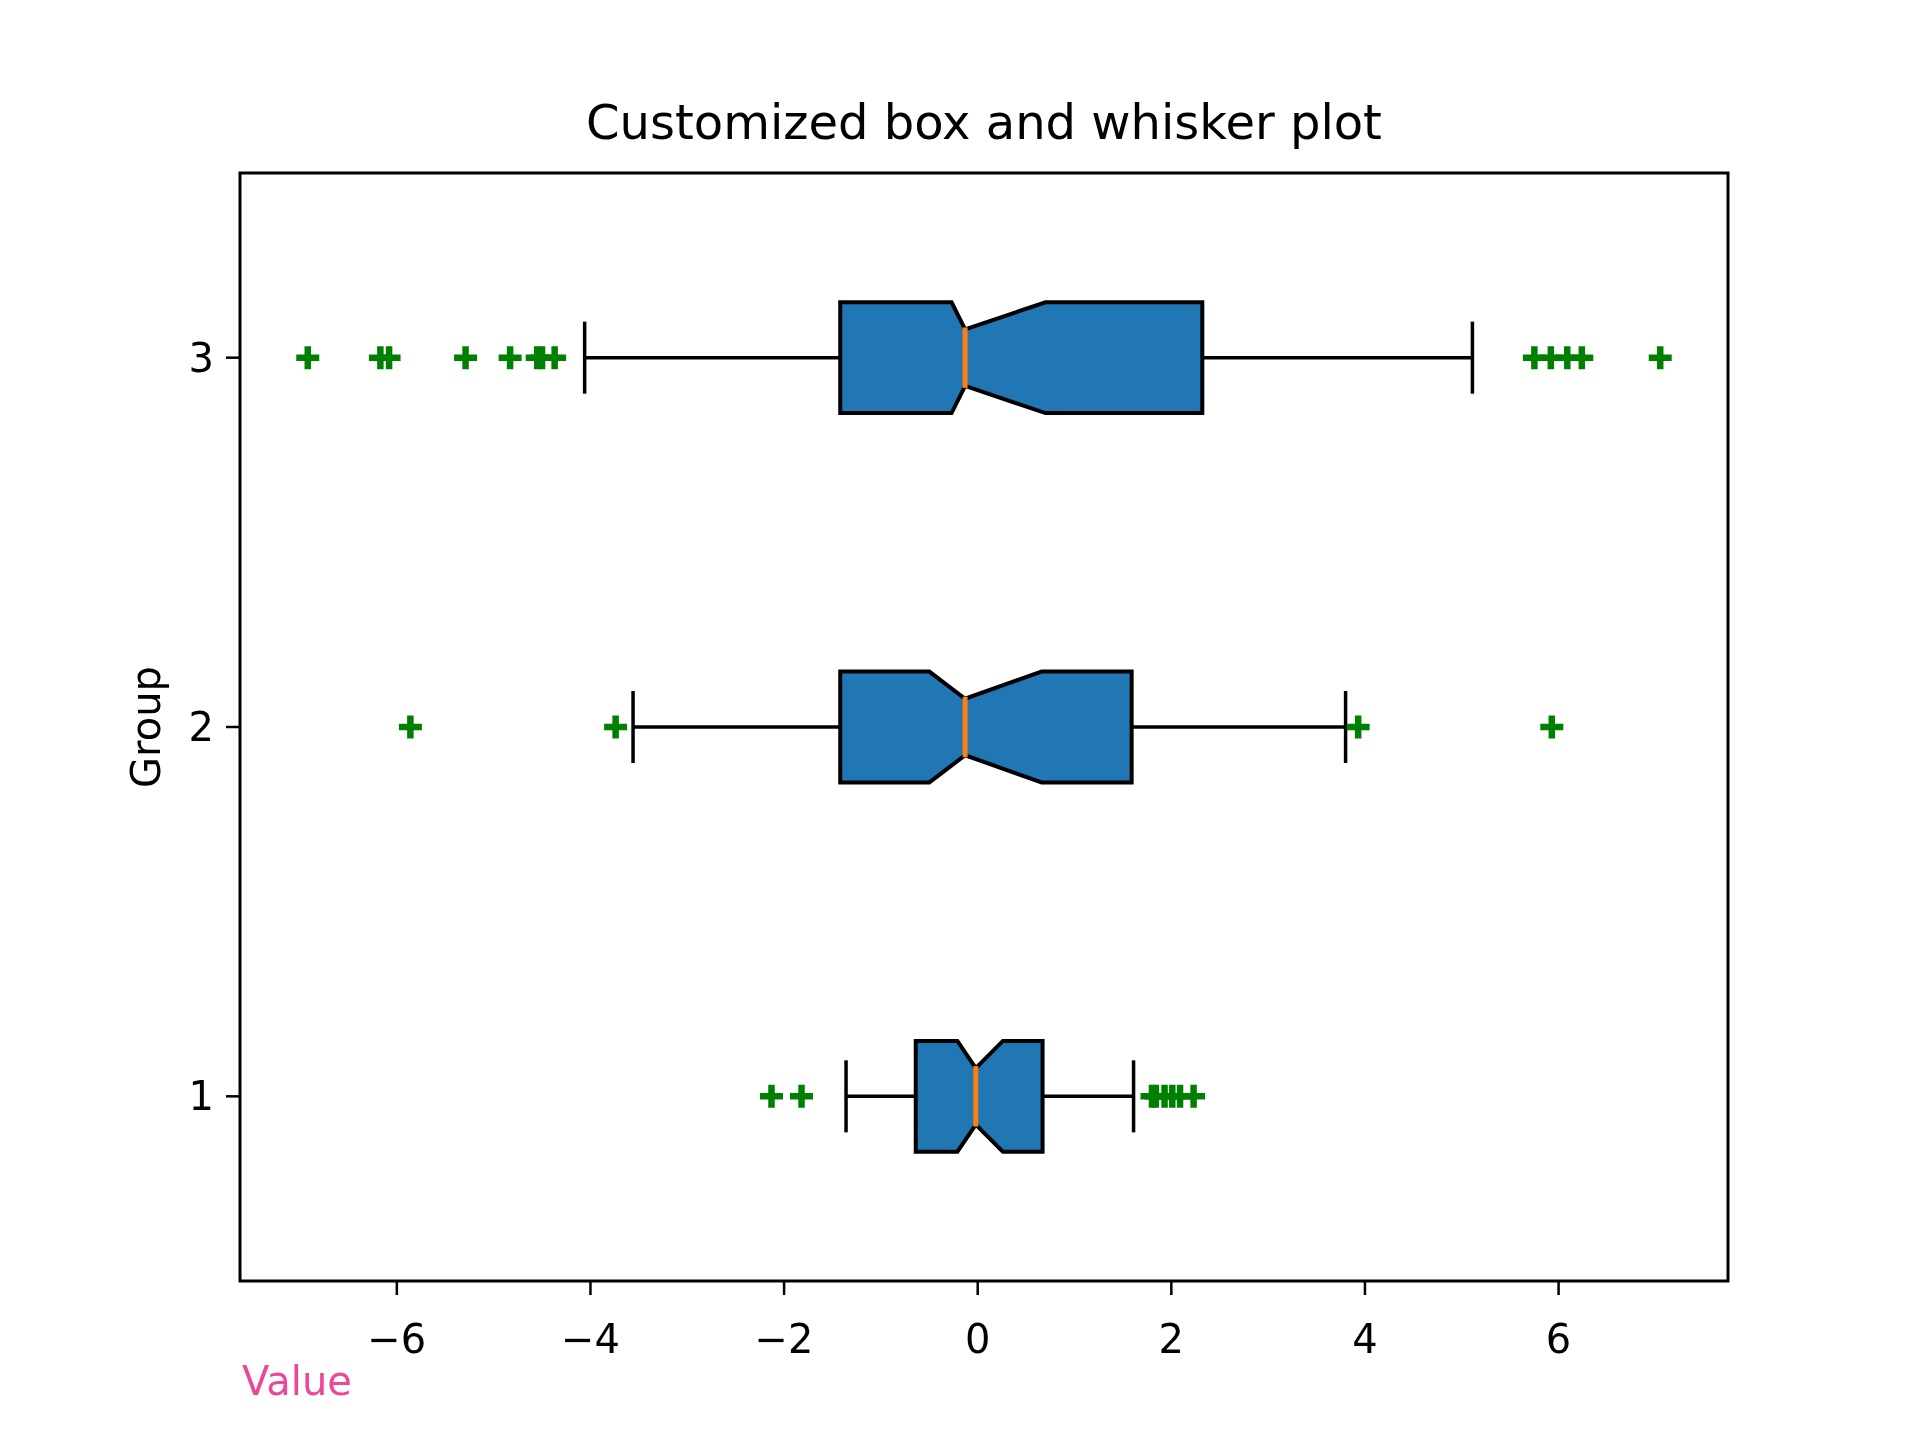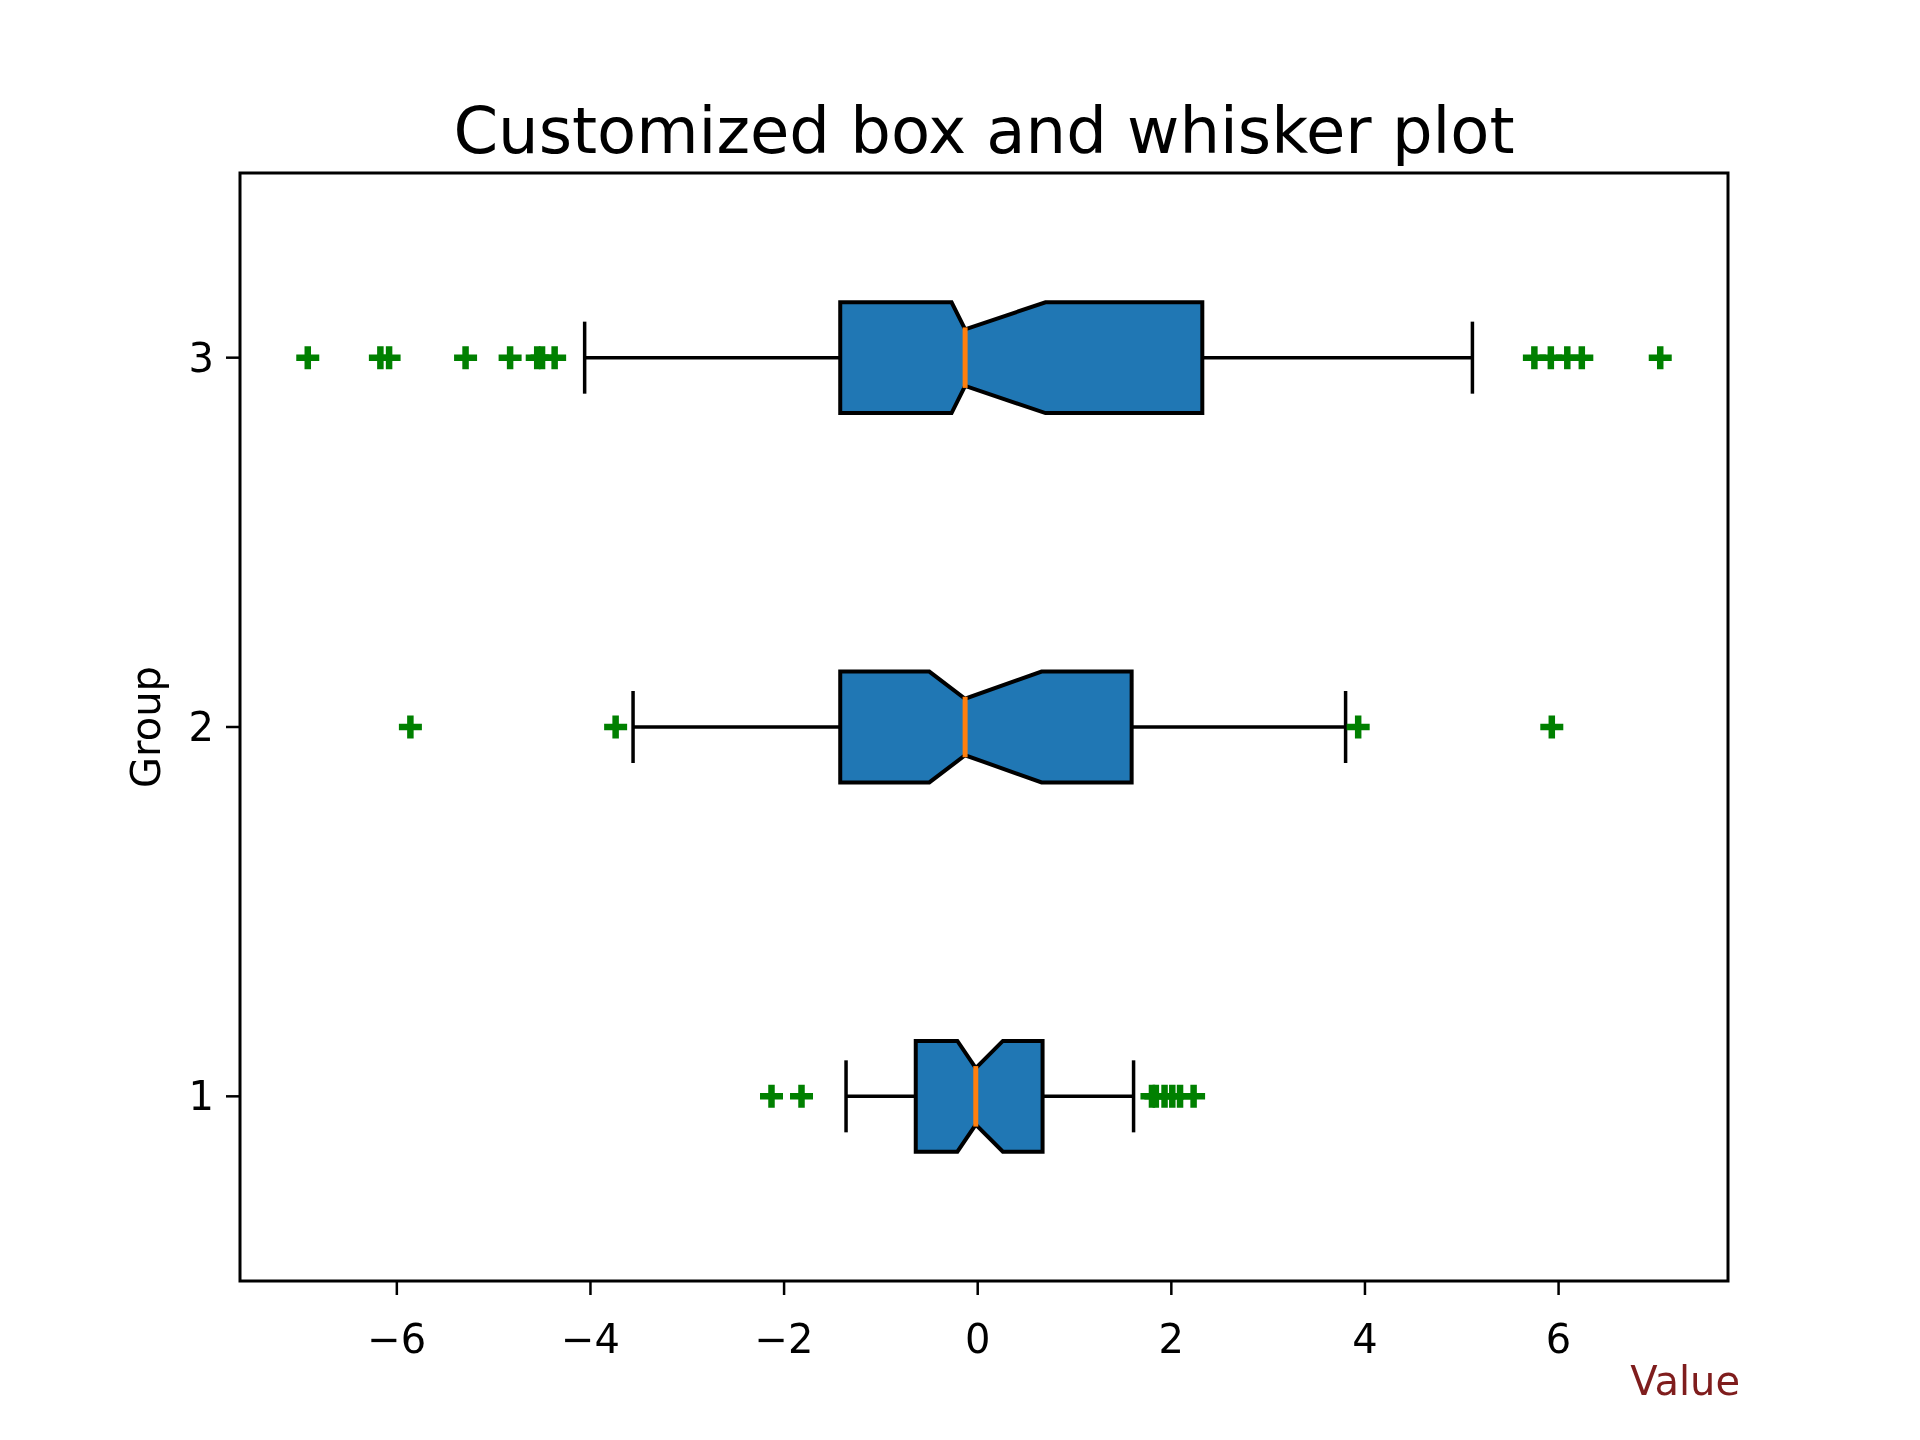--- a/index.html
+++ b/index.html
@@ -15,32 +15,32 @@
     font-family: "DejaVu Sans", sans-serif;
     color: #000000;
     overflow: hidden;
   }
   .chart-title {
     position: absolute;
     left: 240px;
     width: 1488px;
     top: 96px;
     text-align: center;
-    font-size: 64px;
+    font-size: 48px;
     line-height: 1.1;
     color: #000000;
   }
   .x-label {
     position: absolute;
-    left: 252px;
+    left: 242px;
     width: 1488px;
     top: 1358px;
-    text-align: right;
+    text-align: left;
     font-size: 40px;
-    color: #7f1d1d;
+    color: #ec4899;
   }
   .y-label {
     position: absolute;
     left: 146px;
     top: 727px;
     transform: translate(-50%, -50%) rotate(-90deg);
     white-space: nowrap;
     font-size: 40px;
     color: #000000;
   }

